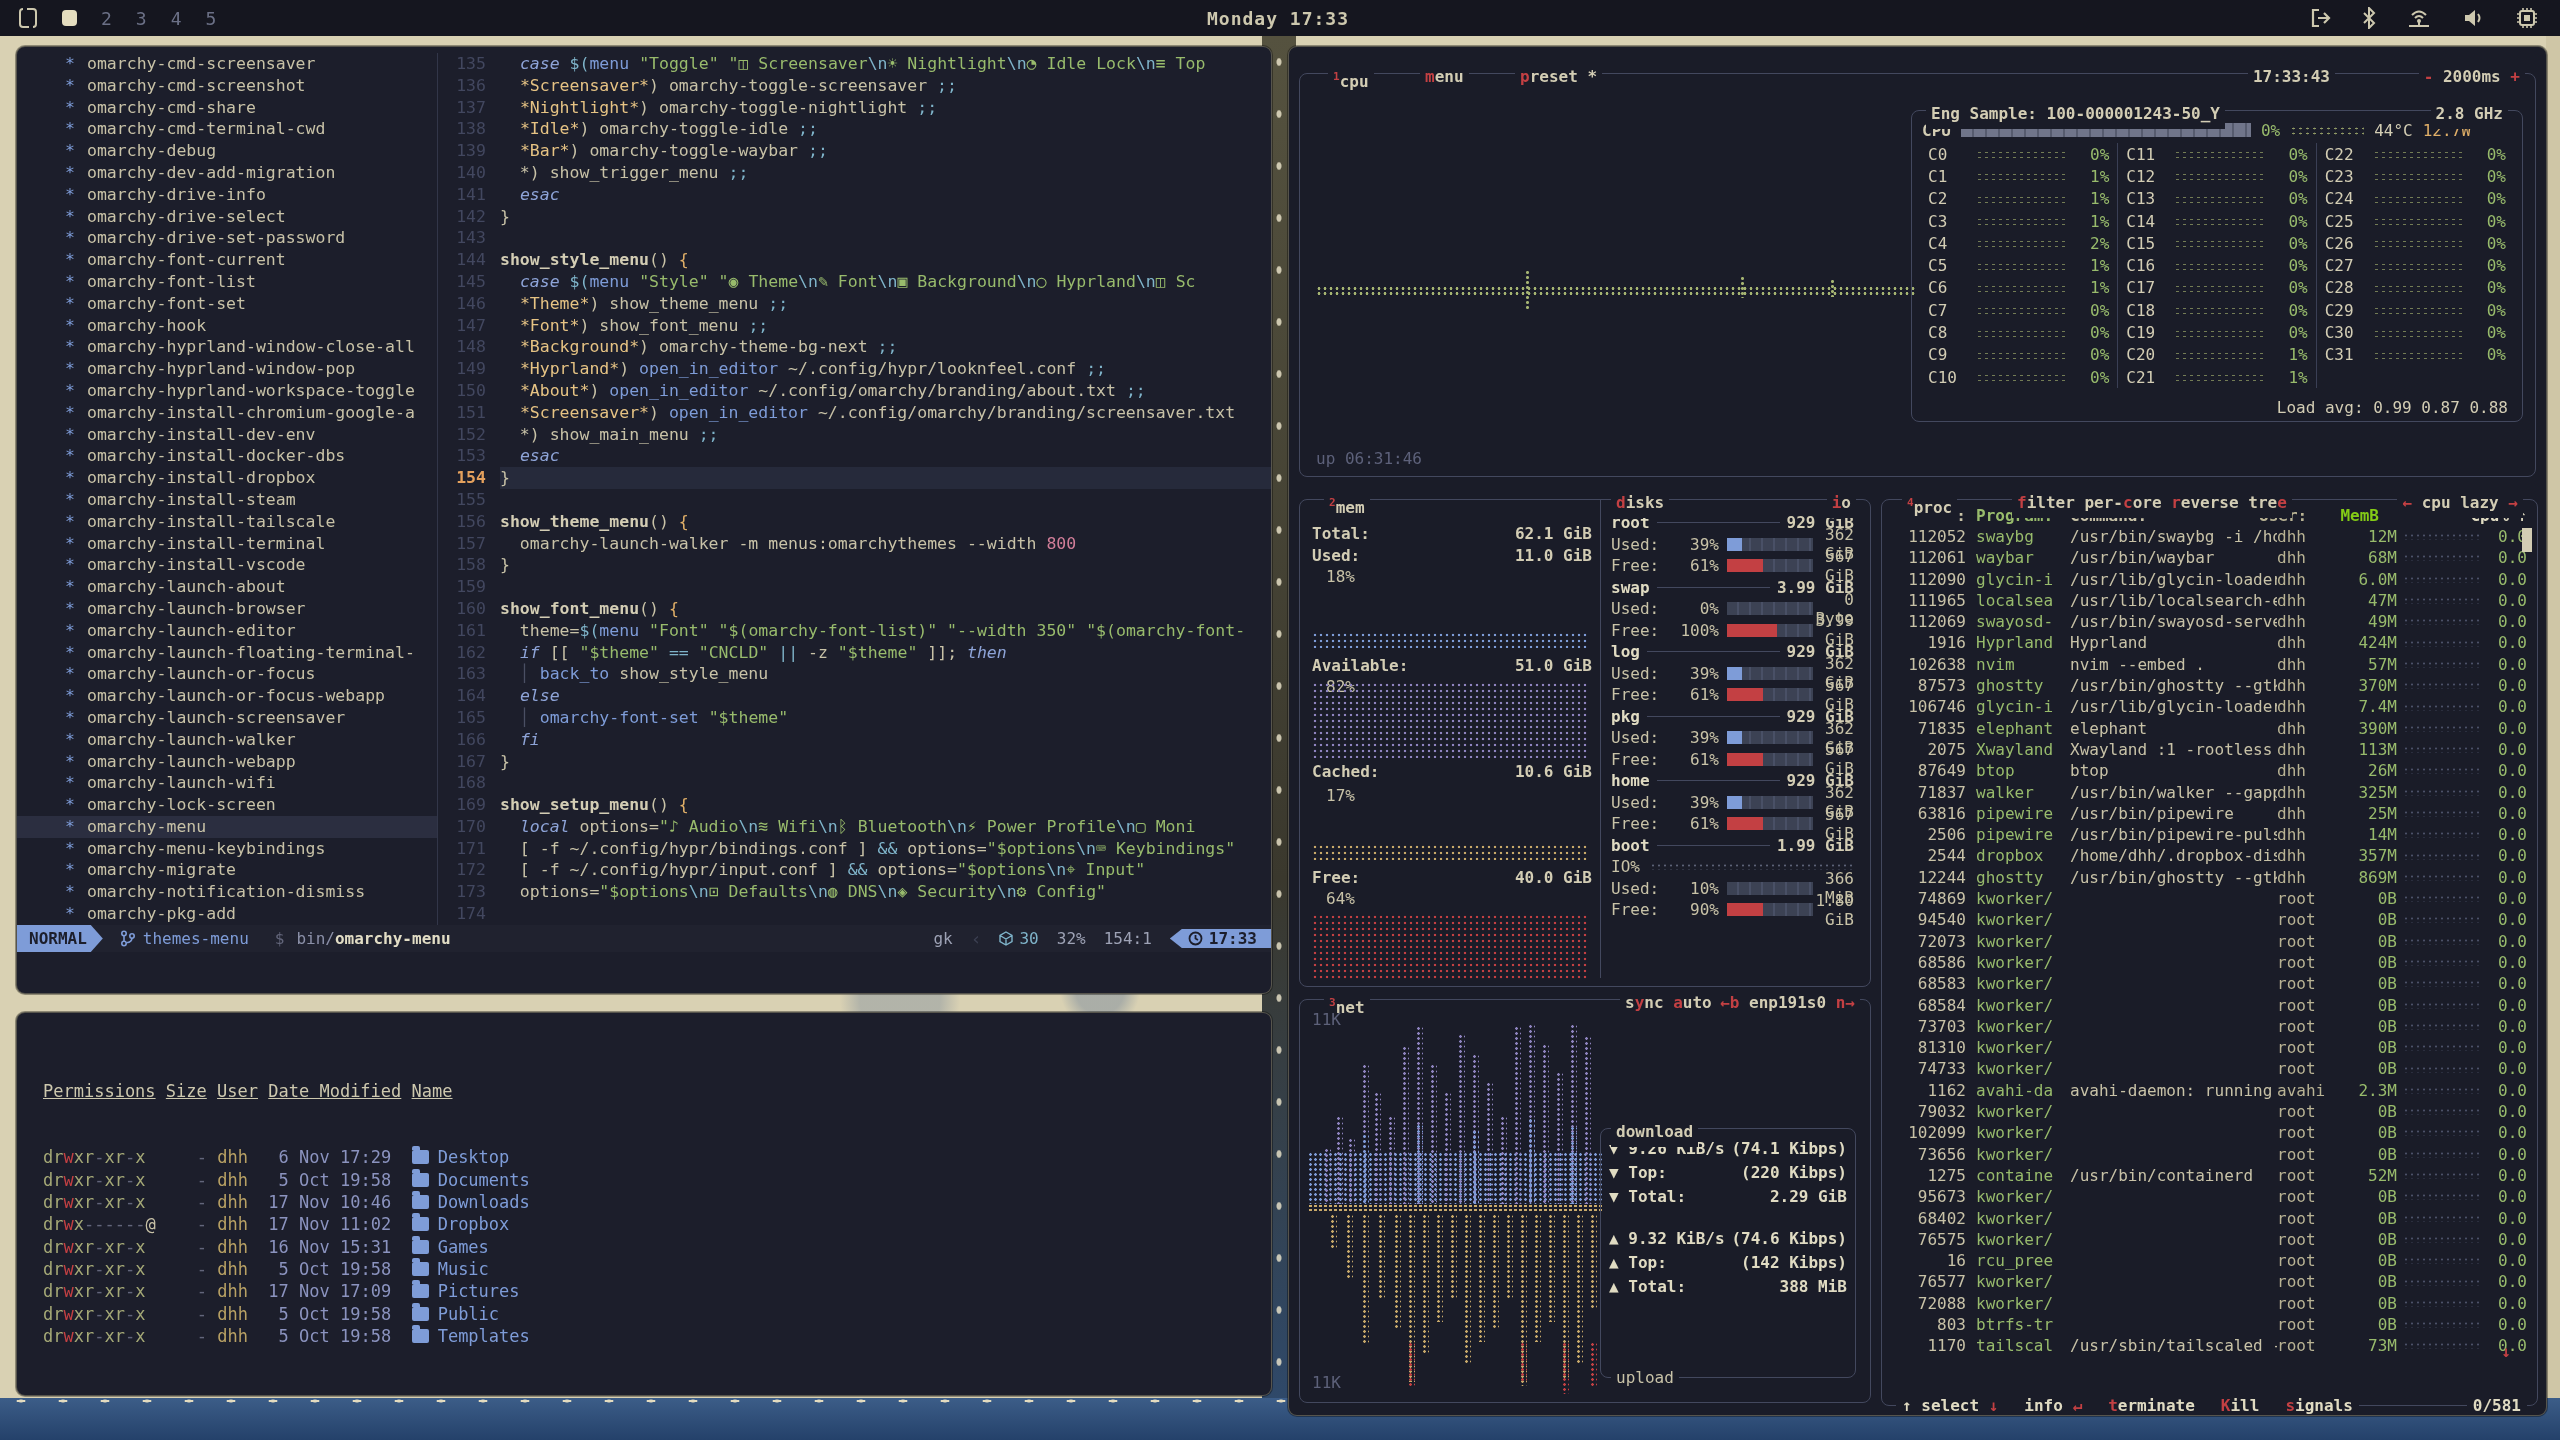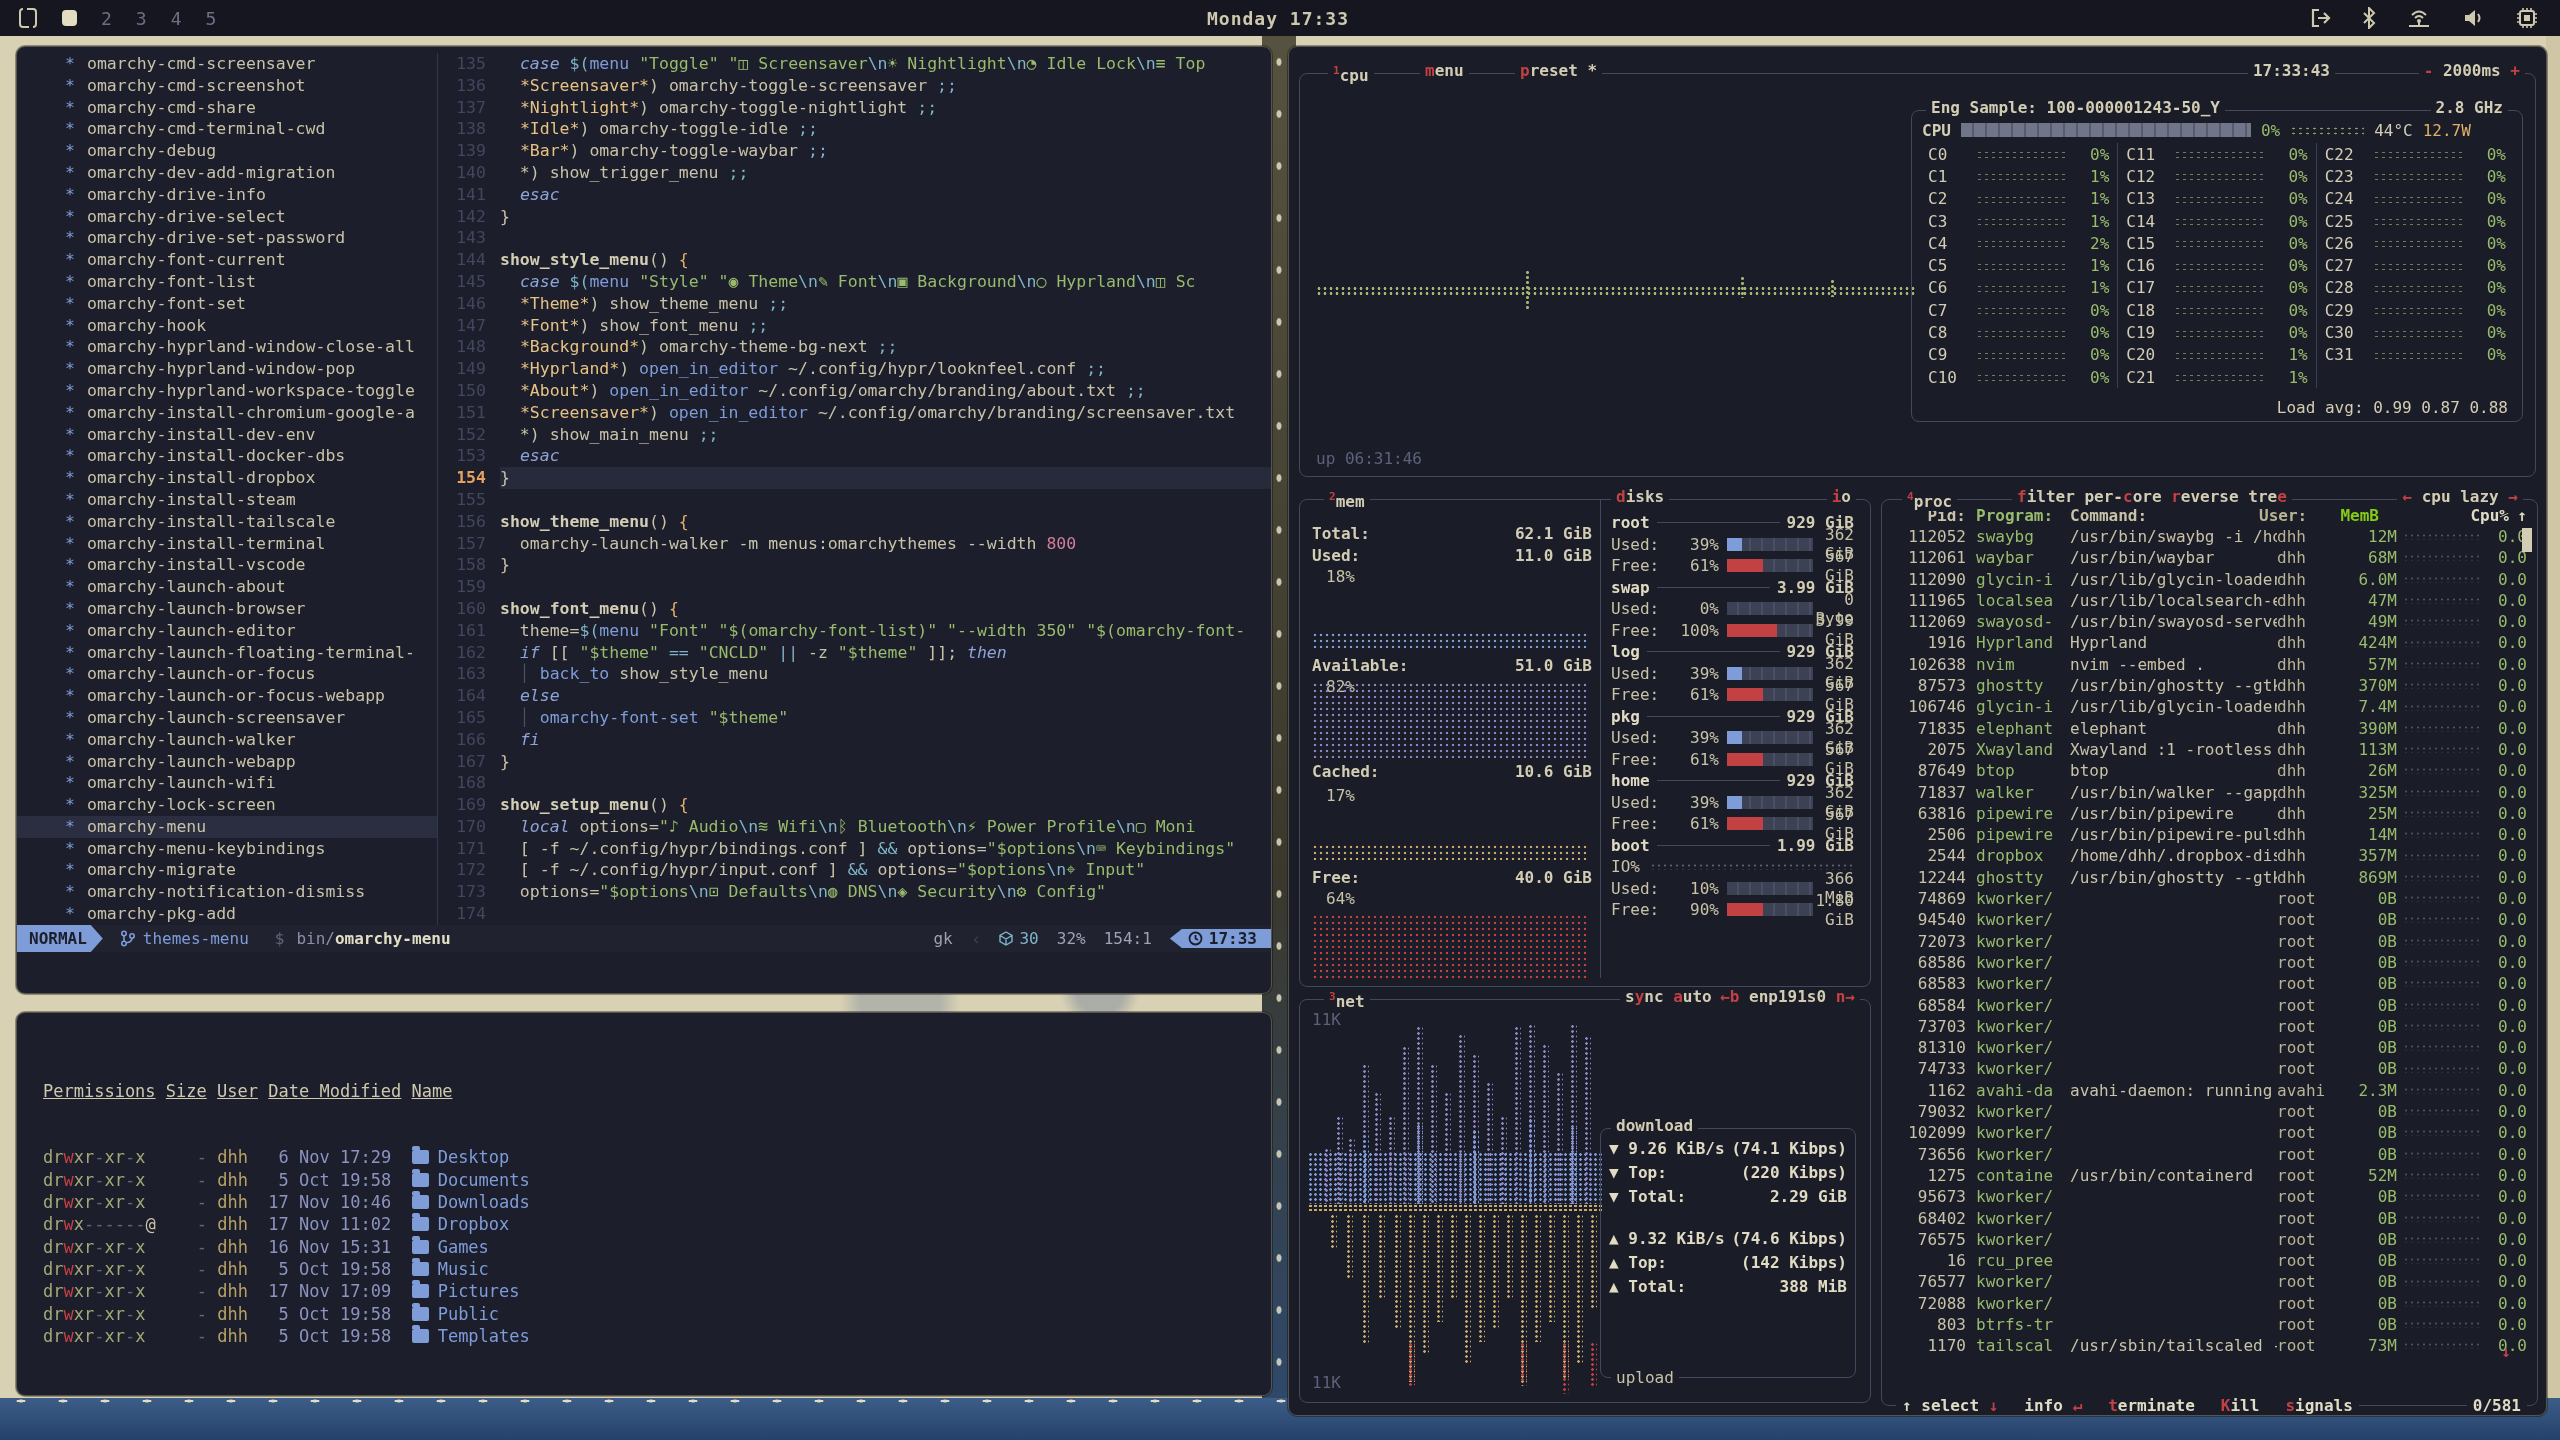--- a/index.html
+++ b/index.html
@@ -91,21 +91,21 @@
   .c-user { color:#b8a164; } .c-date { color:#8b93bf; } .c-name { color:#7e9cd8; } .c-size{ color:#62657a; }
   .fold { display:inline-block; width:17px; height:14px; background:#7e9cd8; border-radius:2px;
     position:relative; margin-right:9px; vertical-align:-1px; }
   .fold::before { content:""; position:absolute; top:-4px; left:0; width:8px; height:4px; background:#7e9cd8;
     border-radius:2px 2px 0 0; }
 
   
   #btop { left:1288px; top:46px; width:1259px; height:1370px; background:#1a1c28; font-size:16px; }
   .bx { position:absolute; border:1px solid #43485e; border-radius:8px; }
   .bt { position:absolute; top:-12px; background:#1a1c28; padding:0 5px; font-weight:bold; color:#d3cdb4;
-    white-space:nowrap; line-height:18px; }
+    white-space:nowrap; line-height:30px; }
   .bt .hk { color:#c34043; font-weight:bold; }
   .bt .sup { font-size:11px; vertical-align:7px; color:#c34043; }
   .bb { position:absolute; bottom:-12px; background:#1a1c28; padding:0 5px; line-height:22px; white-space:nowrap; }
 
   #cpu-box { left:10px; top:26px; width:1237px; height:404px; }
   .cpu-line { position:absolute; left:16px; top:212px; width:600px; height:9px;
     background-image:radial-gradient(#a5b472 1.3px, transparent 1.6px); background-size:6px 5px; }
   .cpu-spike { position:absolute; width:5px; background-image:radial-gradient(#a5b472 1.3px, transparent 1.6px); background-size:5px 5px; }
   .uptime { position:absolute; left:16px; bottom:8px; color:#5d617a; }
 

